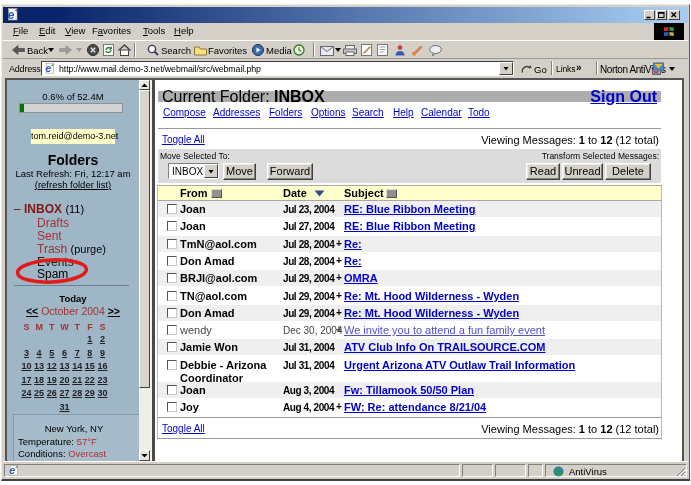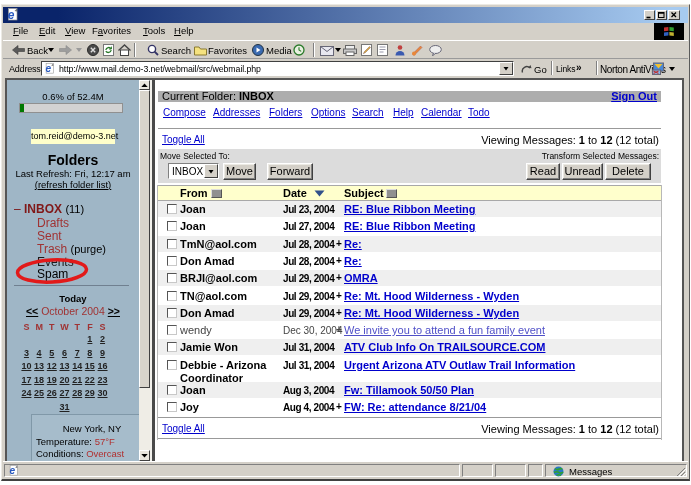--- a/index.html
+++ b/index.html
@@ -214,21 +214,21 @@
       <div class="abs" style="left:7px;top:205px;width:115px;border-top:1px solid #708090;"></div>
       <div class="abs b" style="left:0;top:213px;width:132px;text-align:center;">Today</div>
       <div class="abs" style="left:0;top:225px;width:132px;text-align:center;font-size:10.5px;"><span style="text-decoration:underline;font-weight:bold;">&lt;&lt;</span> <span style="color:#A03333;">October 2004</span> <span style="text-decoration:underline;font-weight:bold;">&gt;&gt;</span></div>
       <div class="cal" style="top:242px;color:#A03333;"><span style="text-decoration:none">S</span><span style="text-decoration:none">M</span><span style="text-decoration:none">T</span><span style="text-decoration:none">W</span><span style="text-decoration:none">T</span><span style="text-decoration:none">F</span><span style="text-decoration:none">S</span></div>
       <div class="cal" style="top:254px"><span></span><span></span><span></span><span></span><span></span><span>1</span><span>2</span></div>
       <div class="cal" style="top:268px"><span>3</span><span>4</span><span>5</span><span>6</span><span>7</span><span>8</span><span>9</span></div>
       <div class="cal" style="top:281px"><span>10</span><span>13</span><span>12</span><span>13</span><span>14</span><span>15</span><span>16</span></div>
       <div class="cal" style="top:295px"><span>17</span><span>18</span><span>19</span><span>20</span><span>21</span><span>22</span><span>23</span></div>
       <div class="cal" style="top:308px"><span>24</span><span>25</span><span>26</span><span>27</span><span>28</span><span>29</span><span>30</span></div>
       <div class="cal" style="top:322px"><span>31</span></div>
-      <div class="abs" style="left:24px;top:334px;width:134px;height:60px;border:1px solid #8098A8;background:#A6BCCB;">
+      <div class="abs" style="left:6px;top:334px;width:134px;height:60px;border:1px solid #8098A8;background:#A6BCCB;">
         <div class="abs" style="left:0;top:8px;width:120px;text-align:center;">New York, NY</div>
         <div class="abs" style="left:4px;top:21px;">Temperature: <span style="color:#B03030;">57°F</span></div>
         <div class="abs" style="left:4px;top:33px;">Conditions: <span style="color:#B03030;">Overcast</span></div>
         <div class="abs" style="left:4px;top:45px;">Wind: <span style="color:#B03030;">N 5 MPH</span></div>
       </div>
     </div>
     <div id="sbscroll">
       <div class="abs" style="left:0;top:0;width:11px;height:10px;background:#E9E6DE;border:1px solid;border-color:#fff #404040 #404040 #fff;">
           <svg width="9" height="8">
             <path d="M4.5 2.5 l3.2 3.5 h-6.4 z" fill="#000"></path>
@@ -236,21 +236,21 @@
         </div>
       <div class="abs" style="left:0;top:10px;width:11px;height:298px;background:#D8D4CB;border:1px solid;border-color:#fff #404040 #404040 #fff;"></div>
       <div class="abs" style="left:0;top:370px;width:11px;height:11px;background:#E9E6DE;border:1px solid;border-color:#fff #404040 #404040 #fff;">
           <svg width="9" height="9">
             <path d="M4.5 6.5 l-3.2 -3.5 h6.4 z" fill="#000"></path>
           </svg>
         </div>
     </div>
     <div id="fdiv"></div>
     <div id="main">
-      <div class="abs" style="left:2px;top:11px;width:503px;height:11px;background:#ADADAD;font-size:11px;line-height:11px;">
+      <div class="abs" style="left:2px;top:11px;width:503px;height:11px;background:#ADADAD;font-size:16px;line-height:11px;">
         <span class="abs" style="left:4px;top:0">Current Folder: <span class="b">INBOX</span></span>
         <span class="abs b blu" style="right:4px;top:0;text-decoration:underline;margin-left:31px;">Sign Out</span>
       </div>
       <div class="abs" style="left:6px;top:27px;color:#0000CC;font-size:10px;">
         <span class="abs" style="left:1px;text-decoration:underline;">Compose</span>
         <span class="abs" style="left:51px;text-decoration:underline;">Addresses</span>
         <span class="abs" style="left:107px;text-decoration:underline;">Folders</span>
         <span class="abs" style="left:149px;text-decoration:underline;">Options</span>
         <span class="abs" style="left:190px;text-decoration:underline;">Search</span>
         <span class="abs" style="left:231px;text-decoration:underline;">Help</span>
@@ -384,20 +384,20 @@
         </svg>
       </div>
     <div class="scell" style="left:459px;width:31px"></div>
     <div class="scell" style="left:492px;width:31px"></div>
     <div class="scell" style="left:525px;width:15px"></div>
     <div class="scell" style="left:542px;width:142px">
       <svg class="abs" style="left:7px;top:1px" width="11" height="11">
           <circle cx="5.5" cy="5.5" r="5" fill="#2878c8"></circle>
           <path d="M2 2.5 q2 2 4 0.5 q2.5 -1 3 0.5 M1 6.5 q3 -1.5 5 0 q2.5 1.5 4 -0.5 M3.5 9.5 q2 -1.5 4.5 0" fill="none" stroke="#30a030" stroke-width="1.6"></path>
         </svg>
-      <span class="abs" style="left:23px;top:1px;font-size:9.5px;">Messages</span>
+      <span class="abs" style="left:23px;top:1px;font-size:9.5px;">AntiVirus</span>
       <svg class="abs" style="right:0px;top:1px" width="11" height="11">
           <path d="M10 2 L2 10 M10 6 L6 10 M10 10 L10 10" stroke="#808080" stroke-width="1"></path>
           <path d="M11 3 L3 11 M11 7 L7 11" stroke="#fff" stroke-width="1"></path>
         </svg>
   </div>
 </div>
 
 </div>
 </body></html>

